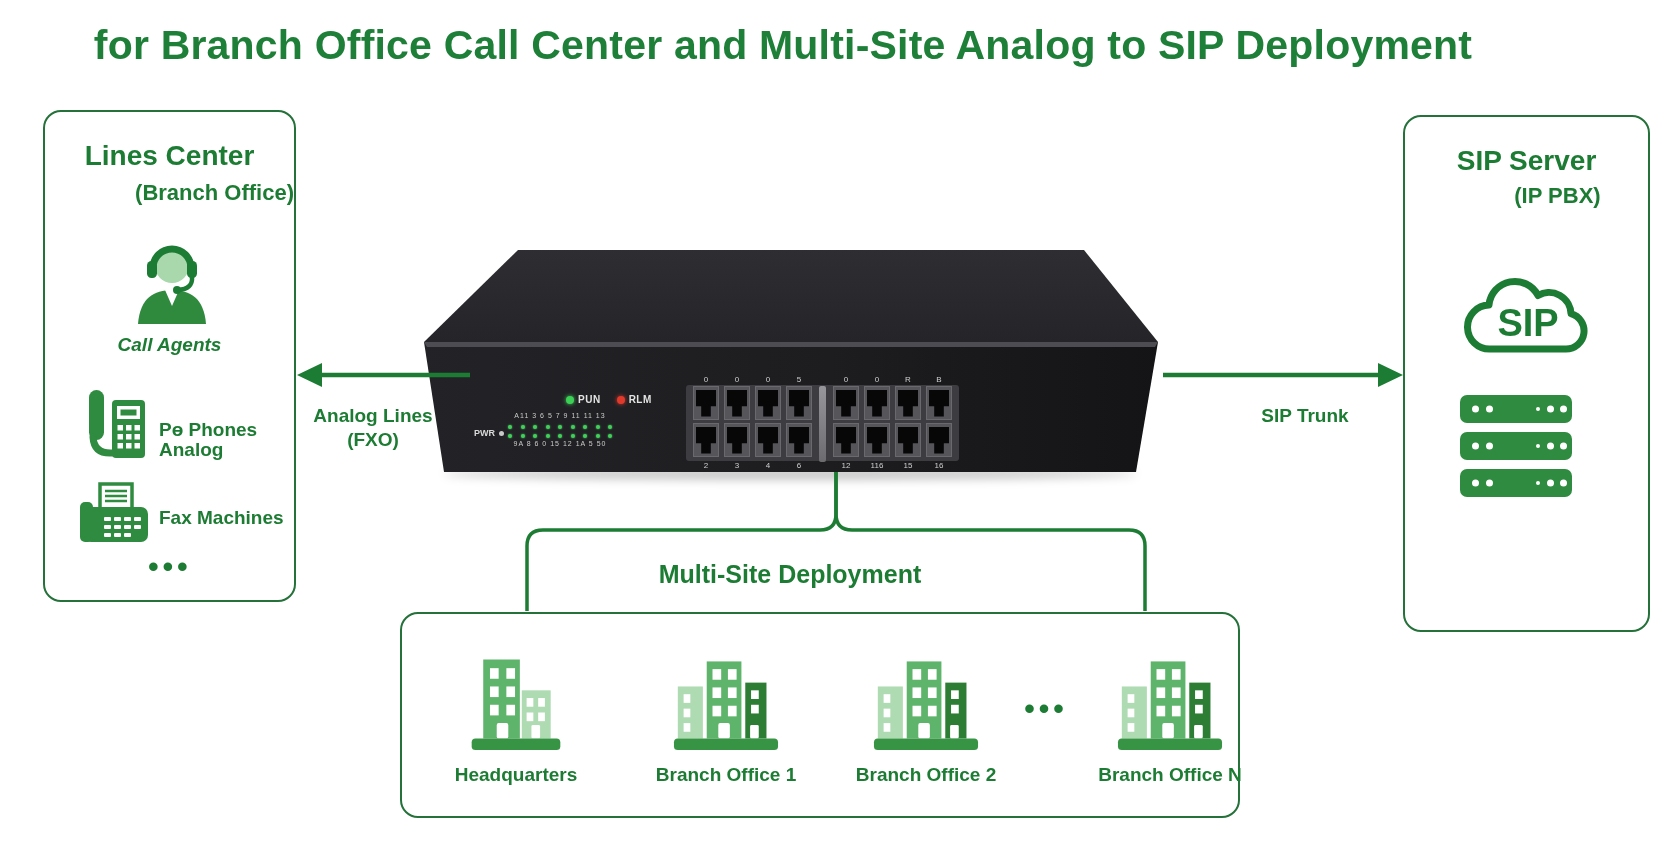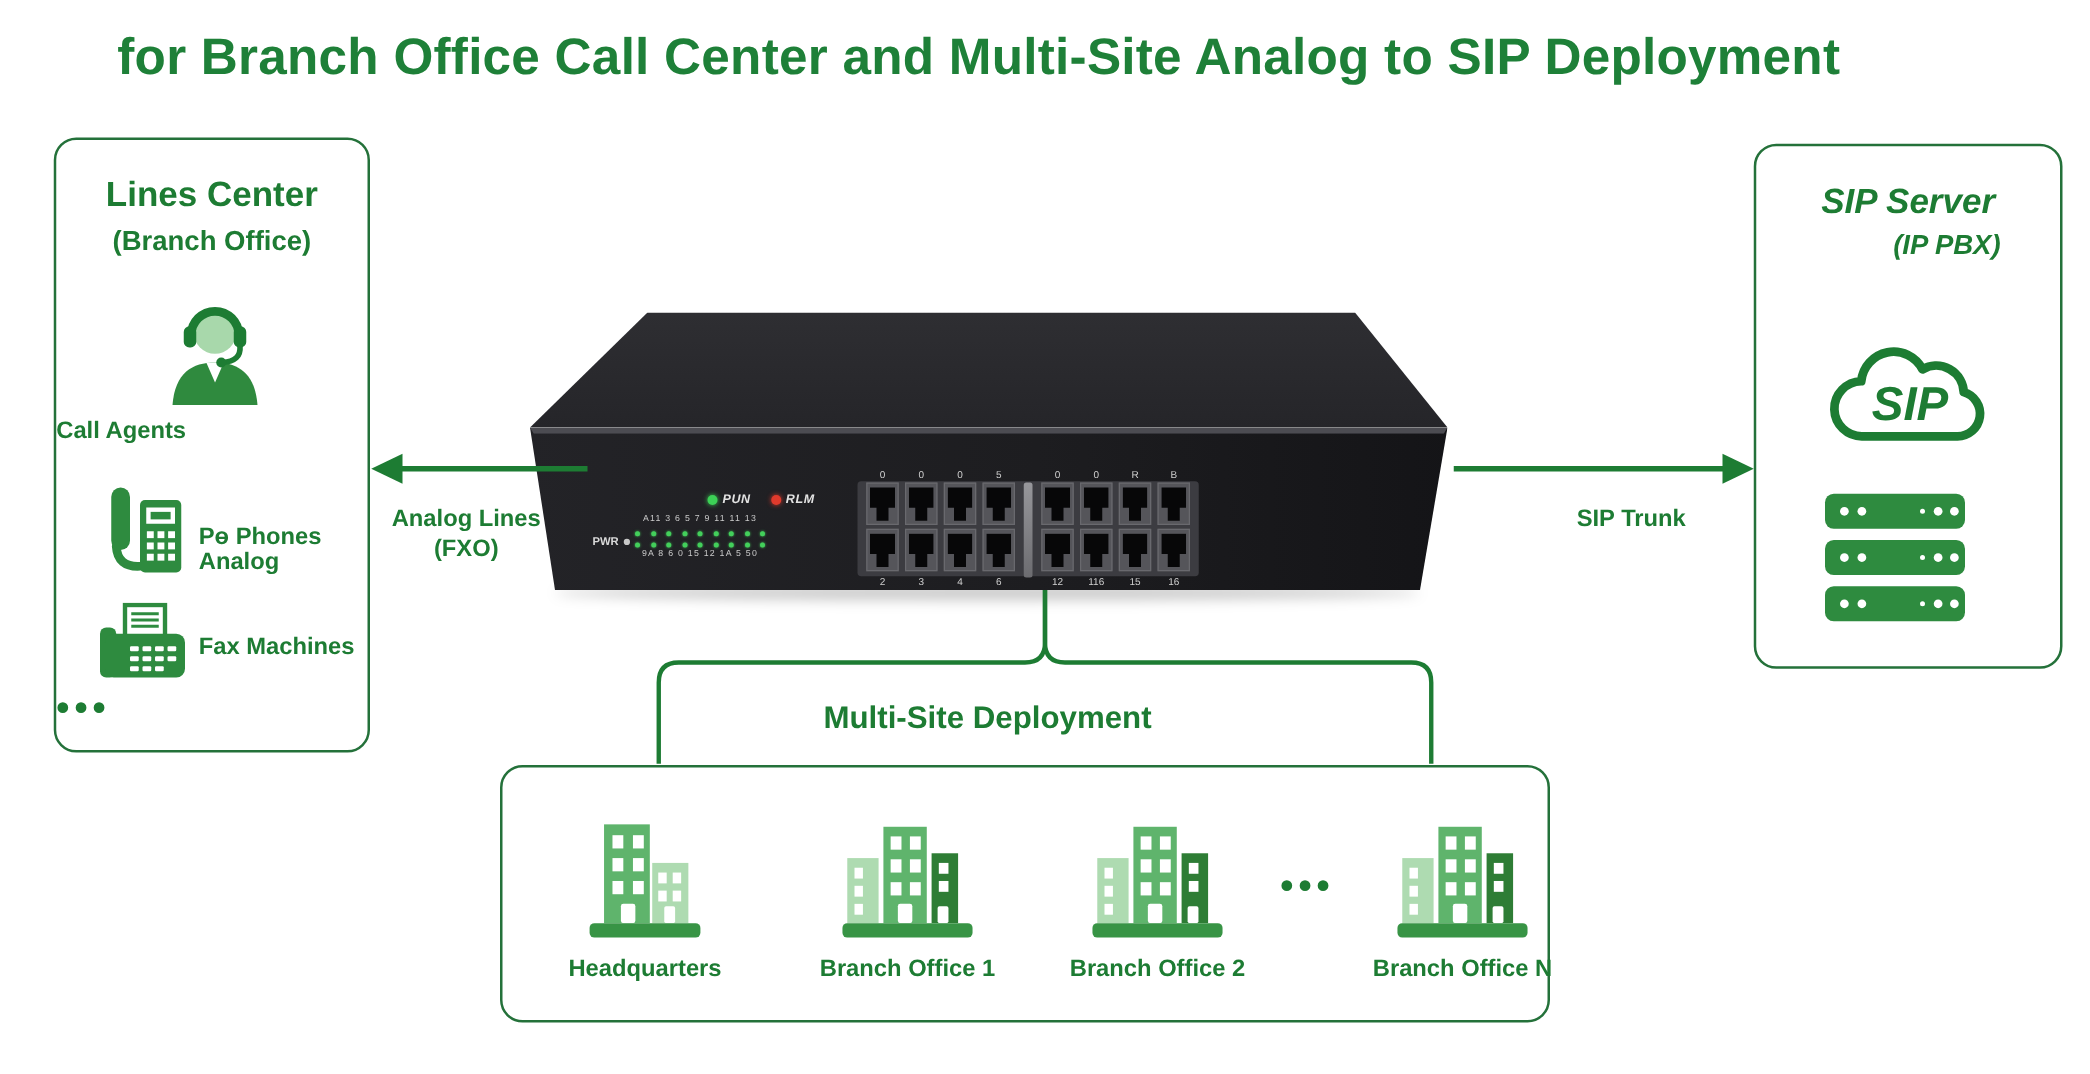--- a/index.html
+++ b/index.html
@@ -15,21 +15,21 @@
     font-size:41px; font-weight:700; color:#1e8038; letter-spacing:.2px;
   }
 
   .panel {
     position:absolute; background:#fff; border:2.5px solid #24713a; border-radius:18px;
   }
   .panel h2 { width:100%; text-align:center; position:absolute; font-weight:700; color:#1d7c33; }
   .p-title { font-size:28px; }
   .p-sub { font-size:22px; }
   .item-label { position:absolute; font-size:19px; font-weight:700; color:#1d7c33; }
-  .center-label { width:100%; text-align:left; }
+  .center-label { width:100%; text-align:center;font-style:italic; }
   .ellipsis { font-size:30px; font-weight:700; letter-spacing:4px; color:#1d7c33; }
 
   
   .device { left:418px; top:242px; width:748px; height:232px; }
   .face { position:absolute; inset:0; }
   .topface {
     clip-path: polygon(100px 8px, 666px 8px, 740px 100px, 6px 100px);
     background: linear-gradient(180deg,#2f2f33 0%, #212125 60%, #2a2a2e 100%);
   }
   .frontface {
@@ -38,21 +38,21 @@
   }
   .bevel {
     clip-path: polygon(6px 100px, 740px 100px, 737px 105px, 9px 105px);
     background:#4c4c52;
   }
   .devshadow {
     left:26px; top:226px; width:692px; height:12px; background:rgba(0,0,0,.22);
     border-radius:50%; filter:blur(5px);
   }
   .statusleds { left:148px; top:152px; display:flex; gap:16px; align-items:center; }
-  .statusleds .sl { display:flex; align-items:center; gap:4px; font-size:10px; font-weight:700; color:#e3e3e3; letter-spacing:.5px;font-style:italic; }
+  .statusleds .sl { display:flex; align-items:center; gap:4px; font-size:10px; font-weight:700; color:#e3e3e3; letter-spacing:.5px; }
   .dot { display:inline-block; border-radius:50%; }
   .led-green { width:8px; height:8px; background:#3cd156; box-shadow:0 0 4px #3cd156; }
   .led-red { width:8px; height:8px; background:#e03a2c; box-shadow:0 0 4px #e03a2c; }
   .pwr { left:56px; top:186px; font-size:9px; font-weight:700; color:#d9d9d9; display:flex; gap:4px; align-items:center; }
   .pwr .dot { width:5px; height:5px; background:#c9c9c9; }
   .ledmatrix { left:86px; top:170px; width:112px; }
   .ledmatrix .digits { font-size:7px; color:#cbcbcb; letter-spacing:1px; white-space:nowrap; text-align:center; height:10px; }
   .ledrow { display:flex; justify-content:space-between; padding:0 4px; height:9px; align-items:center; }
   .ledrow i { width:4px; height:4px; border-radius:50%; background:#43cf5b; box-shadow:0 0 2px #43cf5b; }
 
@@ -86,21 +86,21 @@
 </style>
 </head>
 <body>
 
 <div class="canvas">
 
   <div class="abs title">for Branch Office Call Center and Multi-Site Analog to SIP Deployment</div>
 
   <div class="panel" style="left:43px; top:110px; width:253px; height:492px;">
     <h2 class="p-title" style="top:28px;">Lines Center</h2>
-    <h2 class="p-sub" style="top:68px;">(Branch Office)</h2>
+    <h2 class="p-sub" style="top:68px;text-align:right;">(Branch Office)</h2>
 
     <svg class="abs" style="left:79px; top:120px;" width="96" height="92" viewBox="0 0 96 92">
       <path d="M14,92 C16,66 30,58 48,58 C66,58 80,66 82,92 Z" fill="#2f8a3e"></path>
       <polygon points="41,58 55,58 48,74" fill="#ffffff"></polygon>
       <circle cx="48" cy="34" r="17" fill="#a8d8ab"></circle>
       <path d="M29,36 a19,19 0 0 1 38,0" fill="none" stroke="#1d7c33" stroke-width="7" stroke-linecap="round"></path>
       <rect x="23" y="29" width="10" height="17" rx="4.5" fill="#1d7c33"></rect>
       <rect x="63" y="29" width="10" height="17" rx="4.5" fill="#1d7c33"></rect>
       <path d="M68,45 q1,12 -14,13" fill="none" stroke="#1d7c33" stroke-width="4.5" stroke-linecap="round"></path>
       <circle cx="53" cy="58" r="4" fill="#1d7c33"></circle>
@@ -304,21 +304,21 @@
     <path d="M836,472 L836,514 Q836,530 820,530 L543,530 Q527,530 527,546 L527,611" fill="none" stroke="#1d7c33" stroke-width="3.5"></path>
     <path d="M836,472 L836,514 Q836,530 852,530 L1129,530 Q1145,530 1145,546 L1145,611" fill="none" stroke="#1d7c33" stroke-width="3.5"></path>
   </svg>
 
   <div class="linklabel" style="left:283px; top:404px; width:180px;">
     <div>Analog Lines</div>
     <div>(FXO)</div>
   </div>
   <div class="linklabel" style="left:1215px; top:404px; width:180px;">SIP Trunk</div>
 
-  <div class="panel" style="left:1403px; top:115px; width:247px; height:420px;font-style:italic;">
+  <div class="panel" style="left:1403px; top:115px; width:247px; height:517px;">
     <h2 class="p-title" style="top:28px;">SIP Server</h2>
     <h2 class="p-sub" style="top:66px;margin-left:31px;">(IP PBX)</h2>
 
     <svg class="abs" style="left:48px; top:148px;" width="150" height="102" viewBox="0 0 150 102">
       <path d="M37,84 h76 a18,18 0 0 0 5,-35.3 A22,22 0 0 0 85,30.5 A26,26 0 0 0 36,40 a19.5,19.5 0 0 0 1,44 Z" fill="#ffffff" stroke="#1d7c33" stroke-width="7" stroke-linejoin="round"></path>
       <text x="75" y="71" text-anchor="middle" font-family="Liberation Sans, sans-serif" font-size="38" font-weight="700" fill="#1d7c33">SIP</text>
     </svg>
 
     <div class="bar" style="top:278px;">
         <i class="d1"></i>

